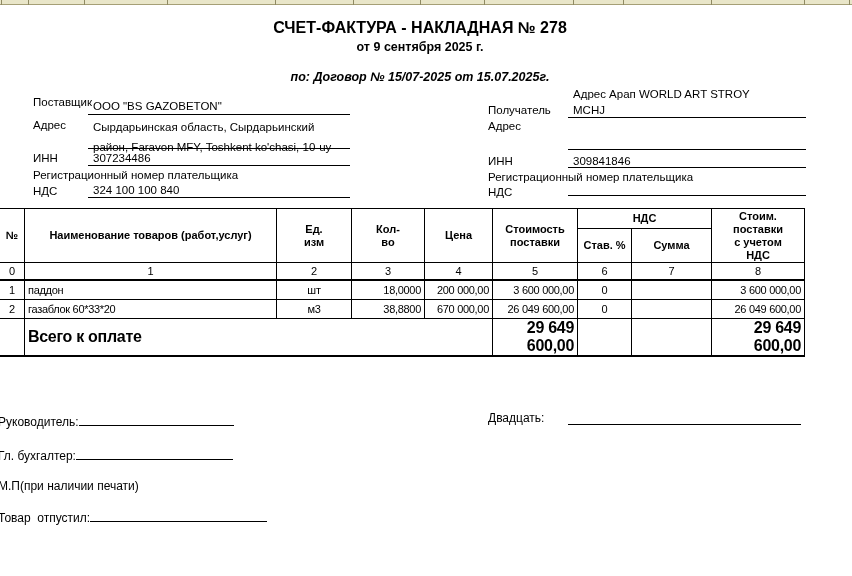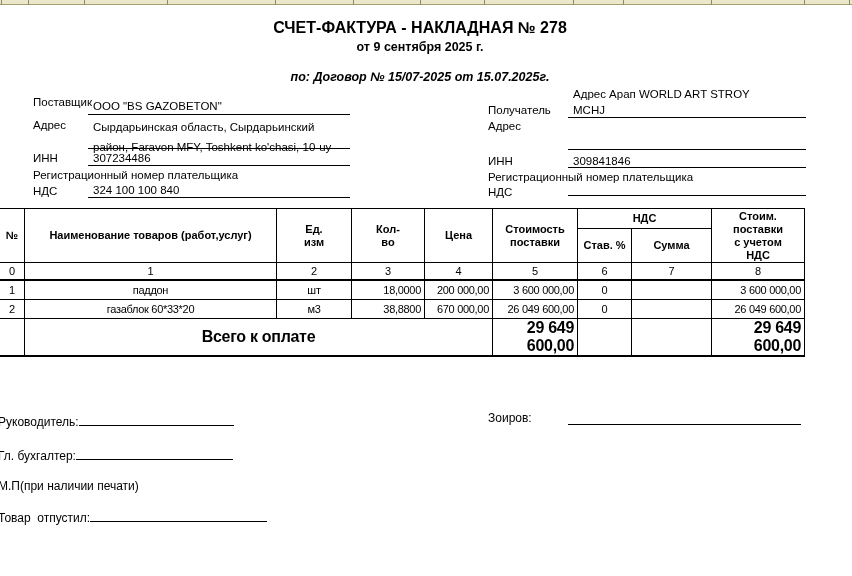--- a/index.html
+++ b/index.html
@@ -18,21 +18,21 @@
   .val{position:absolute;font-size:11.5px;}
   .pre{white-space:pre-line;line-height:20px;}
   .uline{position:absolute;height:0;border-bottom:1px solid #000;}
   
   table.inv{position:absolute;left:-1px;top:208px;border-collapse:collapse;table-layout:fixed;}
   table.inv th,table.inv td{border:1px solid #000;overflow:hidden;vertical-align:middle;padding:0 3px;}
   table.inv th{font-size:11px;font-weight:bold;line-height:13px;text-align:center;white-space:pre-line;padding:0 1px;}
   tr.numrow td{height:16px;font-size:11px;text-align:center;font-weight:normal;border-bottom:2px solid #000;}
   tr.datarow td{height:18px;font-size:11px;letter-spacing:-0.3px;}
   tr.totalrow td{height:18px;font-size:16px;letter-spacing:-0.3px;font-weight:bold;border-bottom:2px solid #000;}
-  td.c{text-align:center;} td.r{text-align:right;} td.l{text-align:center;padding-left:4px;}
+  td.c{text-align:center;} td.r{text-align:right;} td.l{text-align:left;padding-left:4px;}
   
   .words{position:absolute;left:35px;top:367px;font-size:12px;font-weight:bold;letter-spacing:-0.45px;white-space:pre;}
   
   .sig{position:absolute;font-size:12px;white-space:pre;}
   .fill{display:inline-block;height:12px;border-bottom:1px solid #000;}
   .caption{position:absolute;font-size:10.5px;}
 </style>
 </head>
 <body>
 
@@ -166,16 +166,16 @@
     </tr>
   </tbody>
     </table>
 
 
   <div class="sig" style="left:-2px;top:413px"><span>Руководитель:</span><span class="fill" style="width:155px"></span></div>
   <div class="sig" style="left:-2px;top:447px"><span>Гл. бухгалтер:</span><span class="fill" style="width:157px"></span></div>
   <div class="sig" style="left:-2px;top:479px">М.П(при наличии печати)</div>
   <div class="sig" style="left:-2px;top:509px"><span>Товар  отпустил:</span><span class="fill" style="width:177px"></span></div>
 
-  <div class="sig" style="left:488px;top:411px">Зоиров:</div>
+  <div class="sig" style="left:488px;top:411px">Двадцать:</div>
   <div class="uline" style="left:568px;top:424px;width:233px"></div>
 
 </div>
 
 </body></html>

